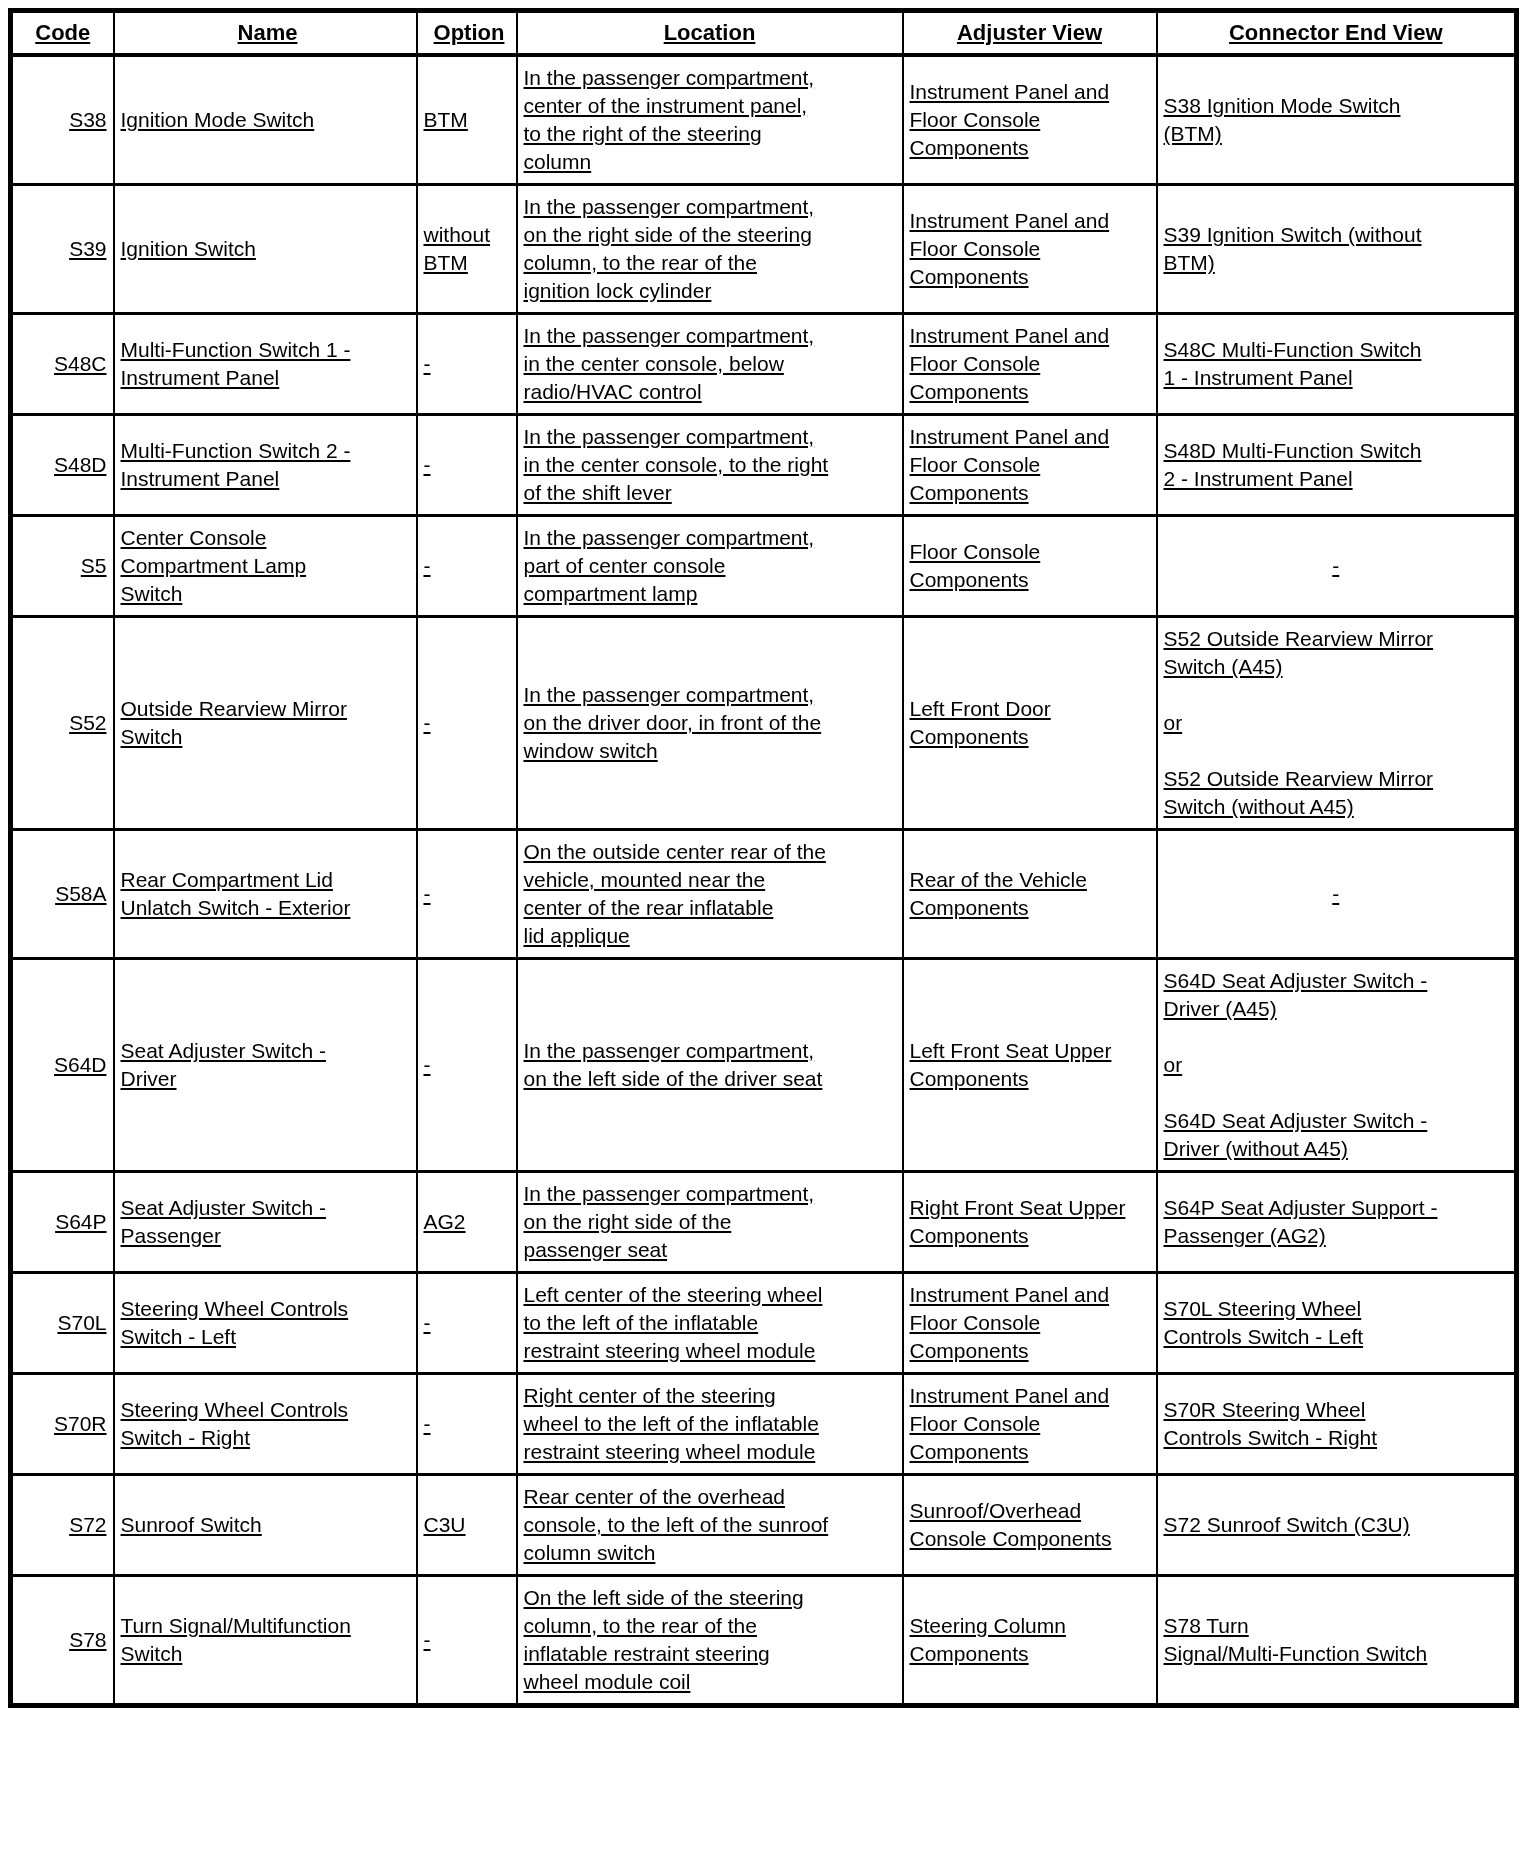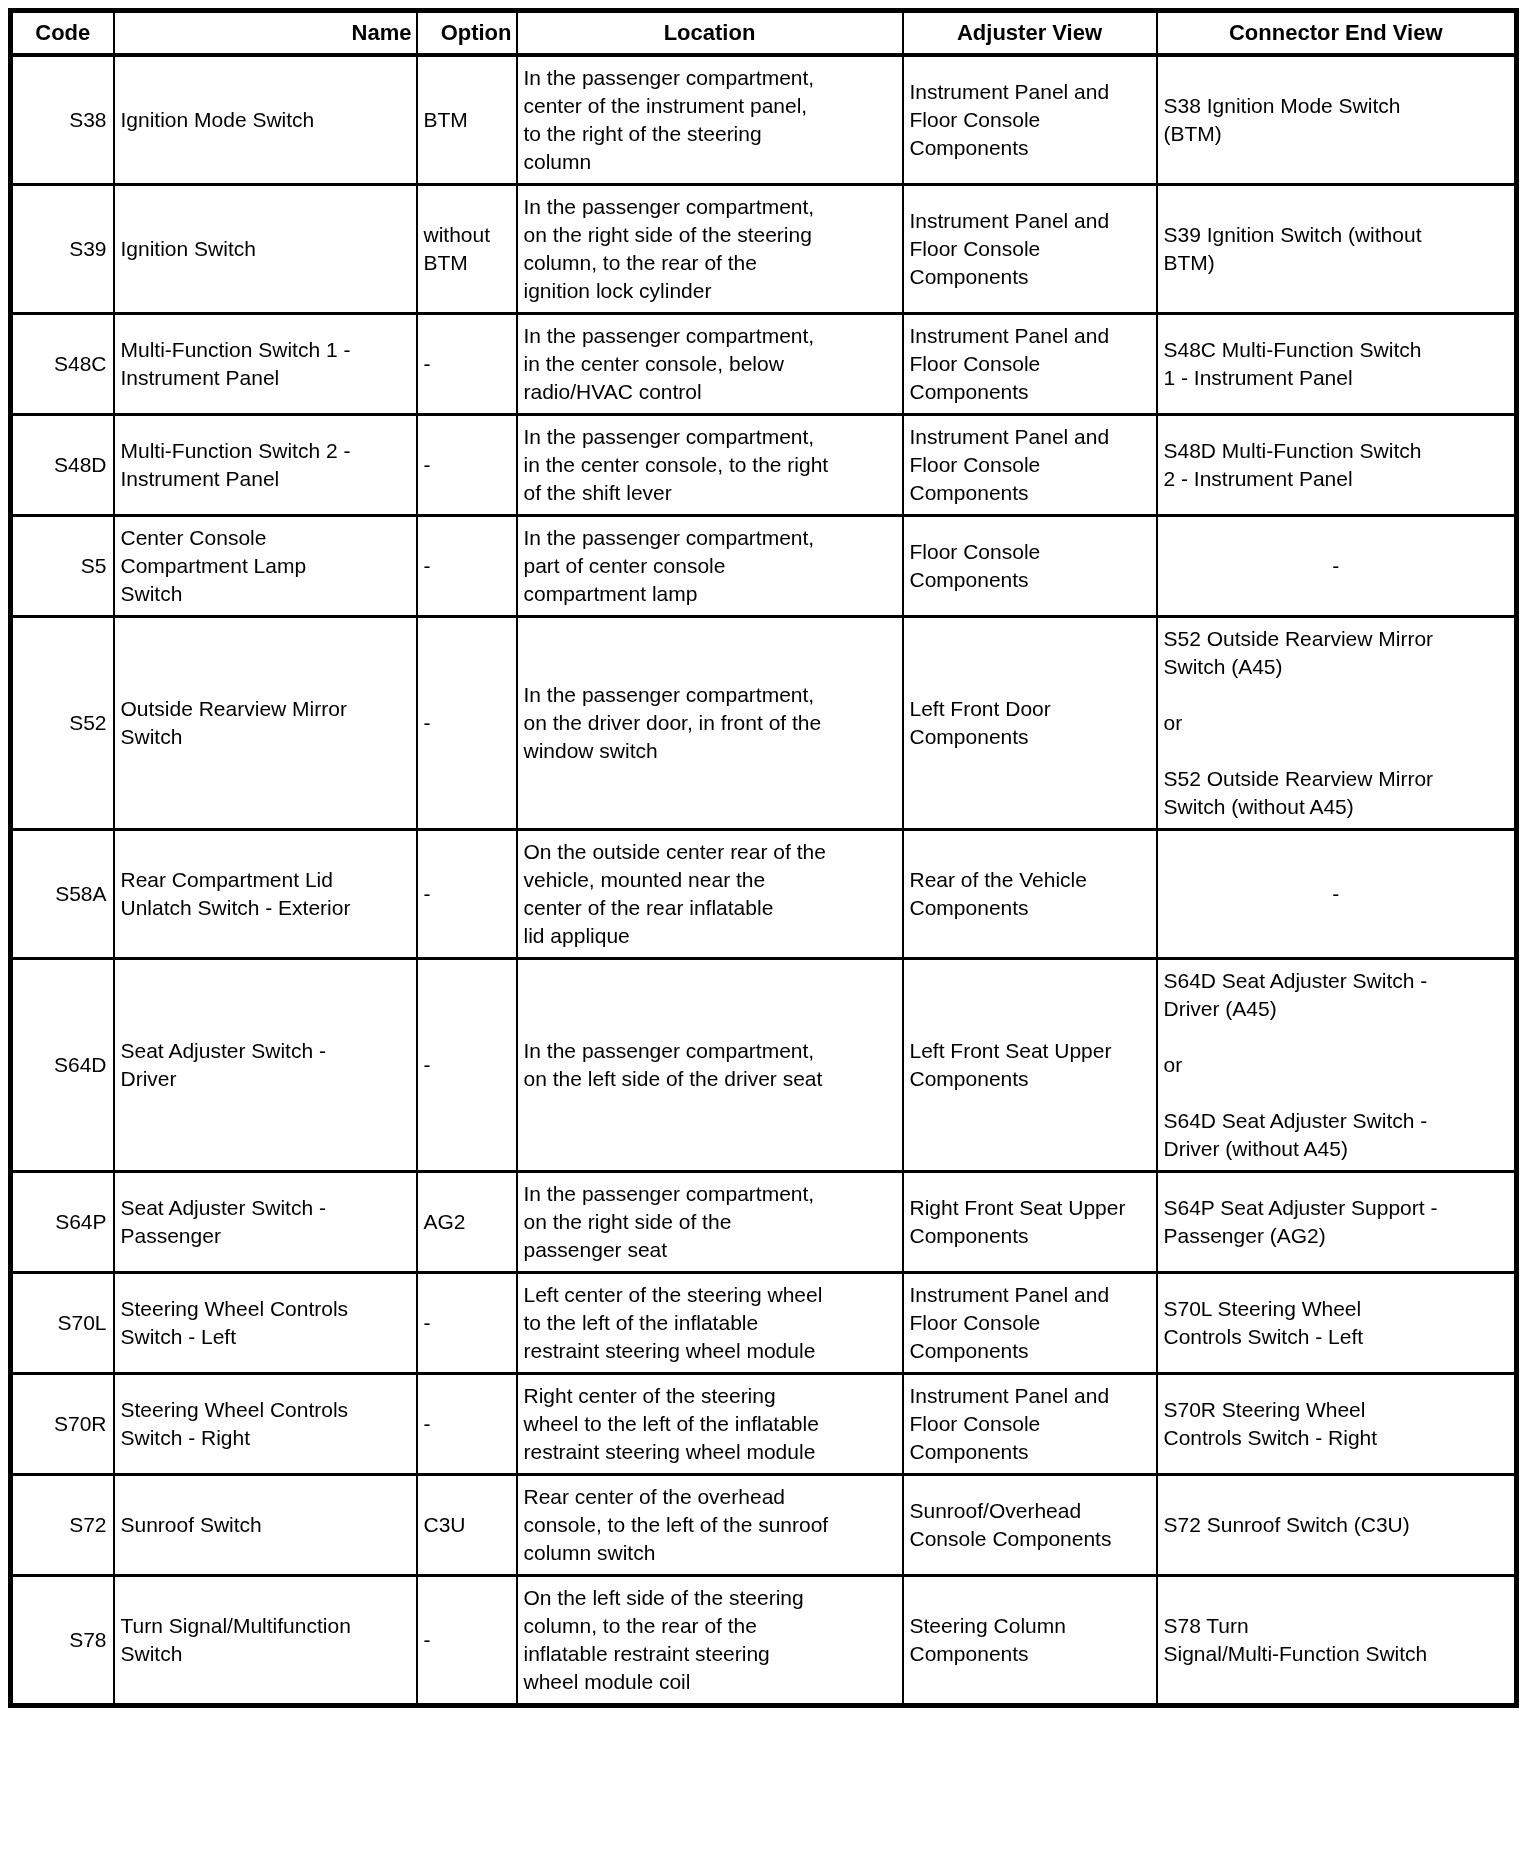--- a/index.html
+++ b/index.html
@@ -1,21 +1,21 @@
 <!DOCTYPE html>
 <html><head>
 <meta charset="utf-8">
 <style>
   html, body { margin: 0; padding: 0; background: #ffffff; }
   body {
     width: 1520px; height: 1870px;
     font-family: "Liberation Sans", sans-serif;
     color: #000;
   }
-  .page { padding: 8px 12px 8px 8px; }
+  .page { padding: 8px 12px 8px 8px; text-decoration: underline; }
   table.conn {
     border-collapse: collapse;
     table-layout: fixed;
     width: 1506px;
     border: 5px solid #000;
   }
   table.conn th, table.conn td {
     border-left: 2px solid #000;
     border-right: 2px solid #000;
     border-top: 3px solid #000;
@@ -24,21 +24,21 @@
     overflow: hidden;
   }
   table.conn thead th {
     font-size: 22px;
     font-weight: bold;
     line-height: 26px;
     padding: 7px 4px;
     border-bottom: 4px solid #000;
     text-align: center;
   }
-  table.conn thead th.h-left { text-align: right; padding-left: 9px; }
+  table.conn thead th.h-left { text-align: center; padding-left: 9px; }
   table.conn td {
     font-size: 21px;
     line-height: 28px;
     white-space: pre-line;
     padding: 7px 6px;
   }
   td.col-code { text-align: right; padding-left: 2px; padding-right: 2px; }
   td.col-name { padding-left: 8px; }
   td.col-option { padding-left: 8px; }
   td.col-location { padding-left: 6px; }

